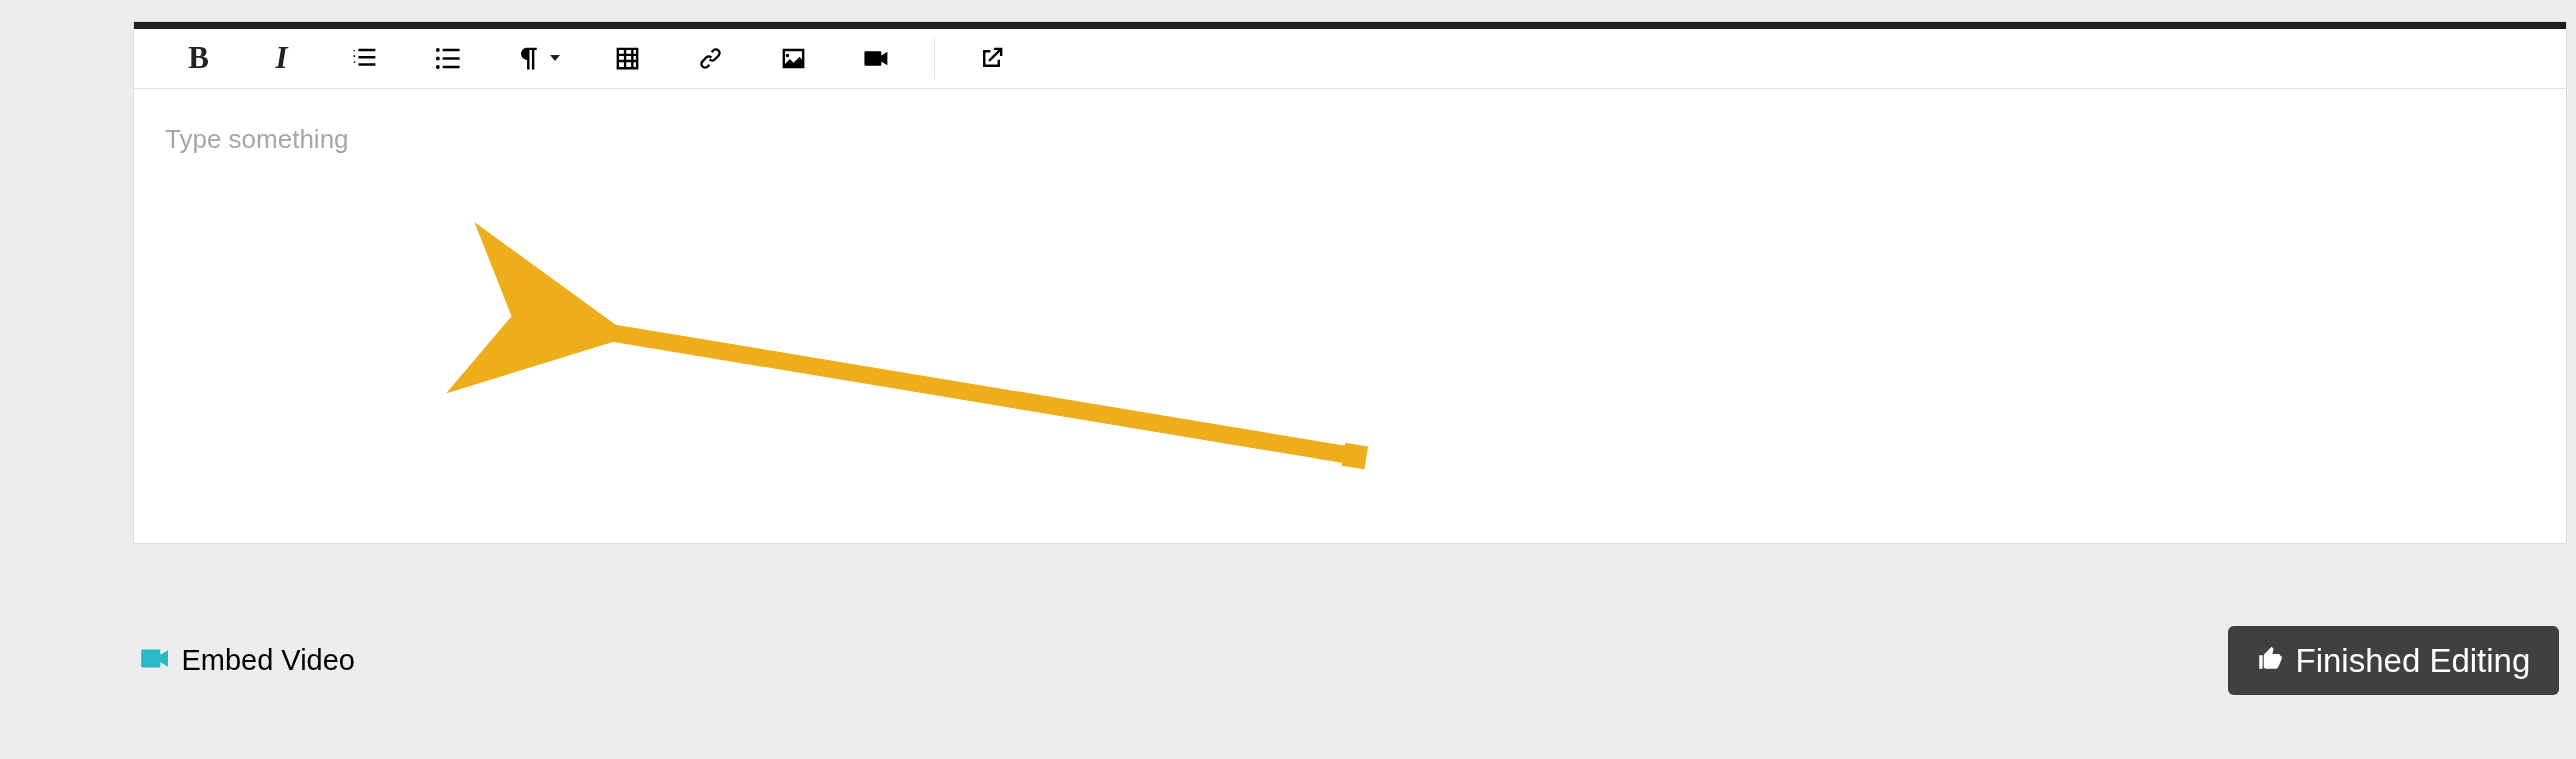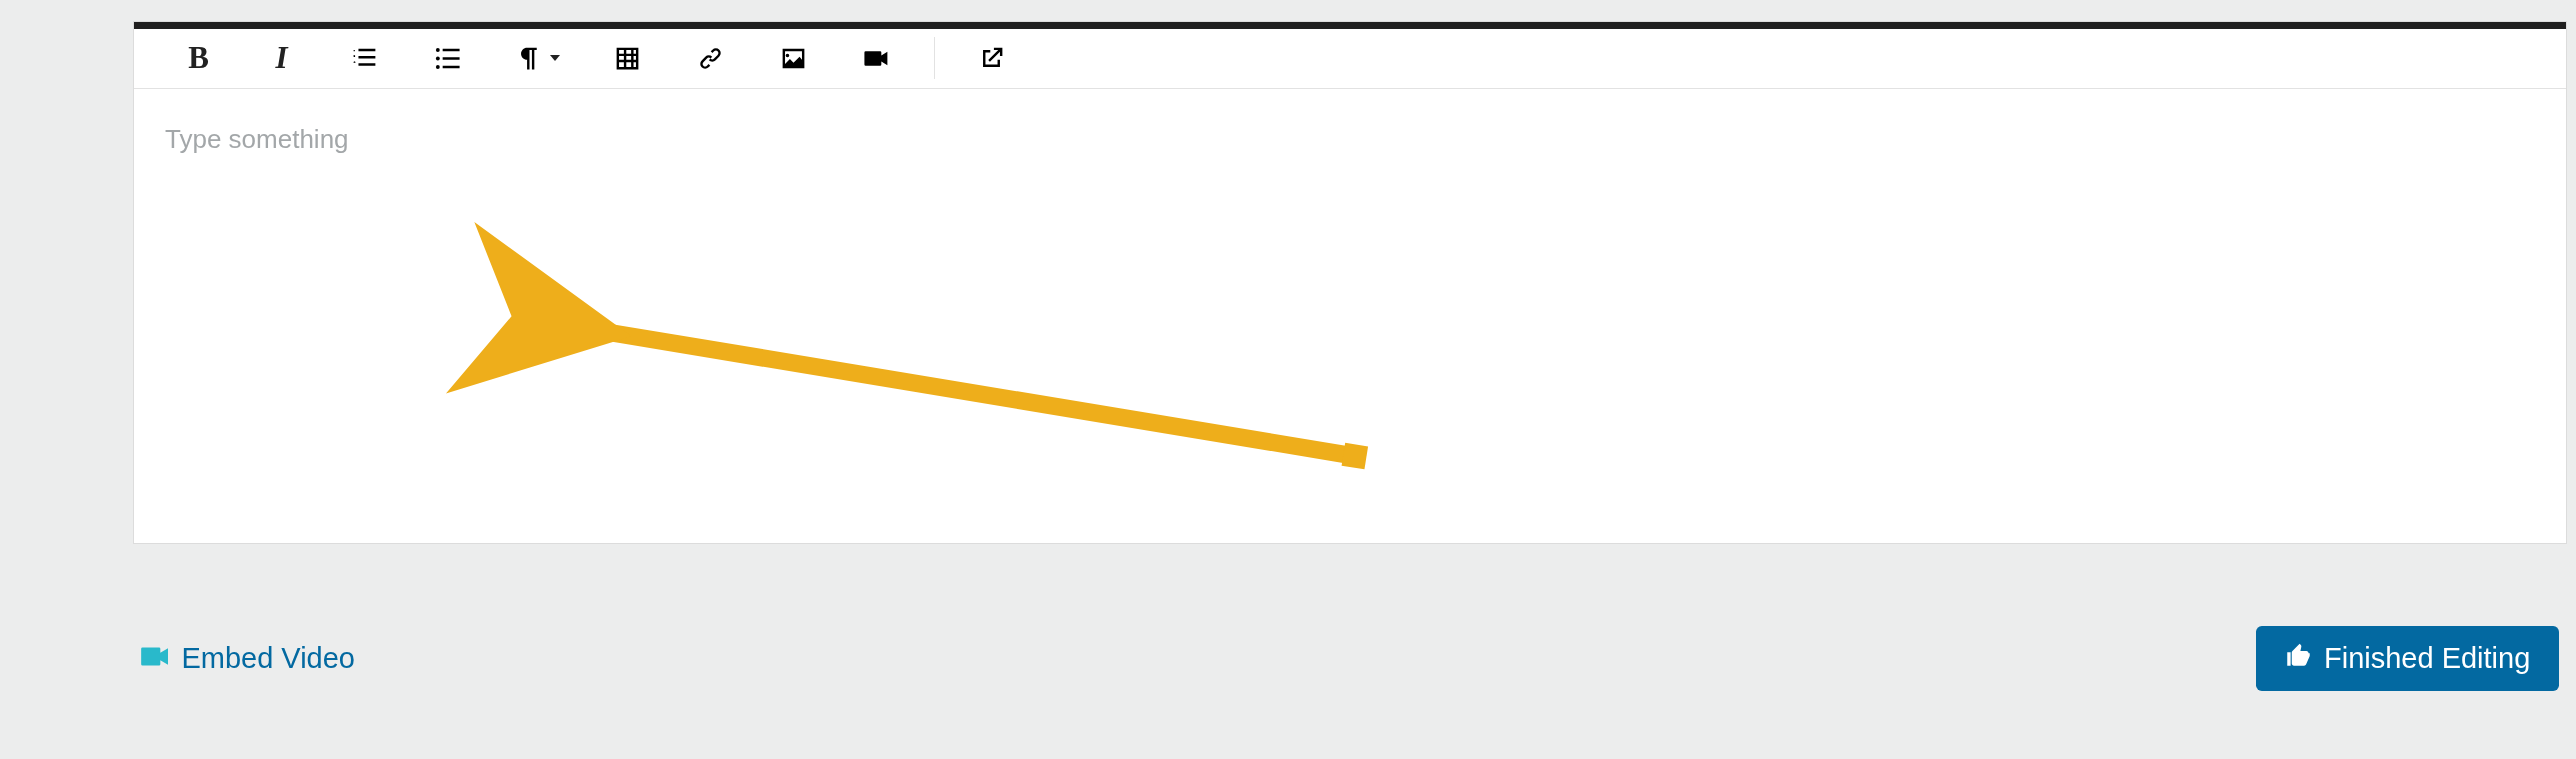--- a/index.html
+++ b/index.html
@@ -70,36 +70,36 @@
   position: absolute;
   left: 133px;
   top: 603px;
   width: 2434px;
   display: flex;
   align-items: center;
   justify-content: space-between;
   padding: 23px 7.7px;
 }
 .embed-link {
-  color: #0369a1;
+  color: #000000;
   font-size: 29px;
   display: flex;
   align-items: center;
   gap: 9.7px;
   cursor: pointer;
   justify-content: center;
 }
 .embed-link svg { width: 31px; height: 23px; fill: #29b9cb; }
 .finish-btn {
-  background: #0369a1;
+  background: #404040;
   color: #fff;
   border: none;
   border-radius: 5.8px;
   padding: 15.5px 29px;
-  font-size: 29px;
+  font-size: 33px;
   display: flex;
   align-items: center;
   gap: 11.6px;
   cursor: pointer;
 }
 .finish-btn svg { width: 27px; height: 27px; fill: #fff; }
 </style>
 </head>
 <body>
 

